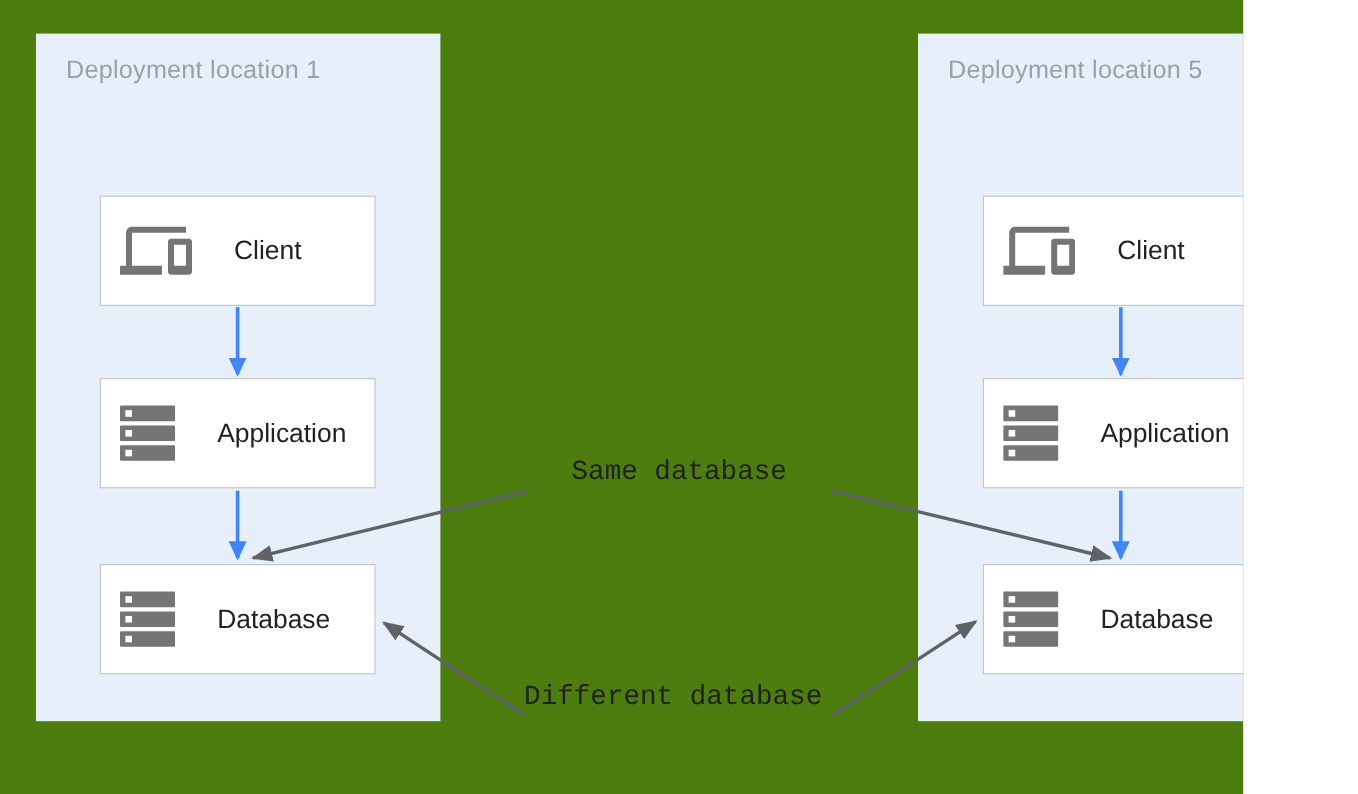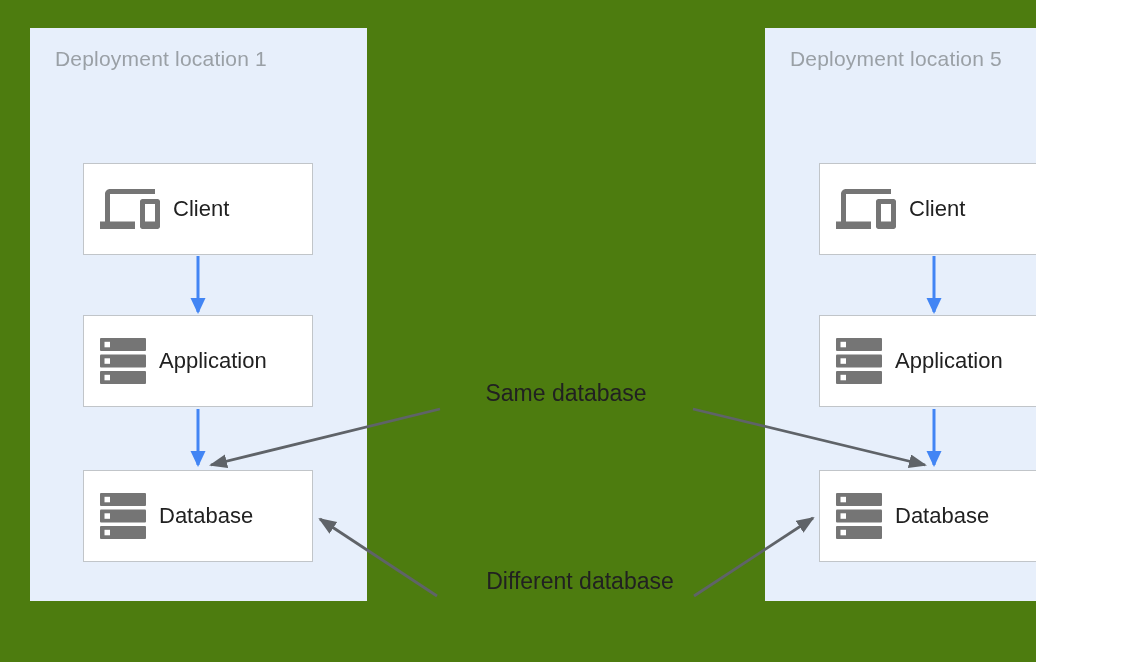--- a/index.html
+++ b/index.html
@@ -26,21 +26,21 @@
   }
   .node{
     position:absolute;
     width:230px;height:92px;
     background:#ffffff;
     border:1px solid #c1c5c9;
     box-sizing:border-box;
     display:flex;
     align-items:center;
     padding-left:16px;
-    gap:13px;
+    gap:35px;
   }
   .node .icon{
     display:flex;
     align-items:center;
     justify-content:center;
     flex:0 0 auto;
   }
   .node-label{
     font-size:22px;
     color:#212121;
@@ -51,20 +51,21 @@
     left:0;top:0;
     pointer-events:none;
   }
   .annotation{
     position:absolute;
     width:250px;
     text-align:center;
     font-size:23px;
     line-height:28px;
     color:#212121;
+    font-family:Liberation Mono, monospace;
   }
 </style>
 </head>
 <body>
 
 <div class="canvas">
 
   <div class="panel" style="left:30px">
     <div class="panel-title">Deployment location 1</div>
   </div>
@@ -180,17 +181,17 @@
     <line x1="440" y1="409" x2="211" y2="465" stroke="#5f6368" stroke-width="2.8" marker-end="url(#mGray)"></line>
     <line x1="693" y1="409" x2="925" y2="465" stroke="#5f6368" stroke-width="2.8" marker-end="url(#mGray)"></line>
     <line x1="437" y1="596" x2="320" y2="519" stroke="#5f6368" stroke-width="2.8" marker-end="url(#mGray)"></line>
     <line x1="694" y1="596" x2="813" y2="518" stroke="#5f6368" stroke-width="2.8" marker-end="url(#mGray)"></line>
   </svg>
 
   <div class="annotation" style="left:441px;top:379px">
     <div>Same database</div>
   </div>
 
-  <div class="annotation" style="left:455px;top:567px">
+  <div class="annotation" style="left:436px;top:567px">
     <div>Different database</div>
   </div>
 
 </div>
 
 </body></html>

